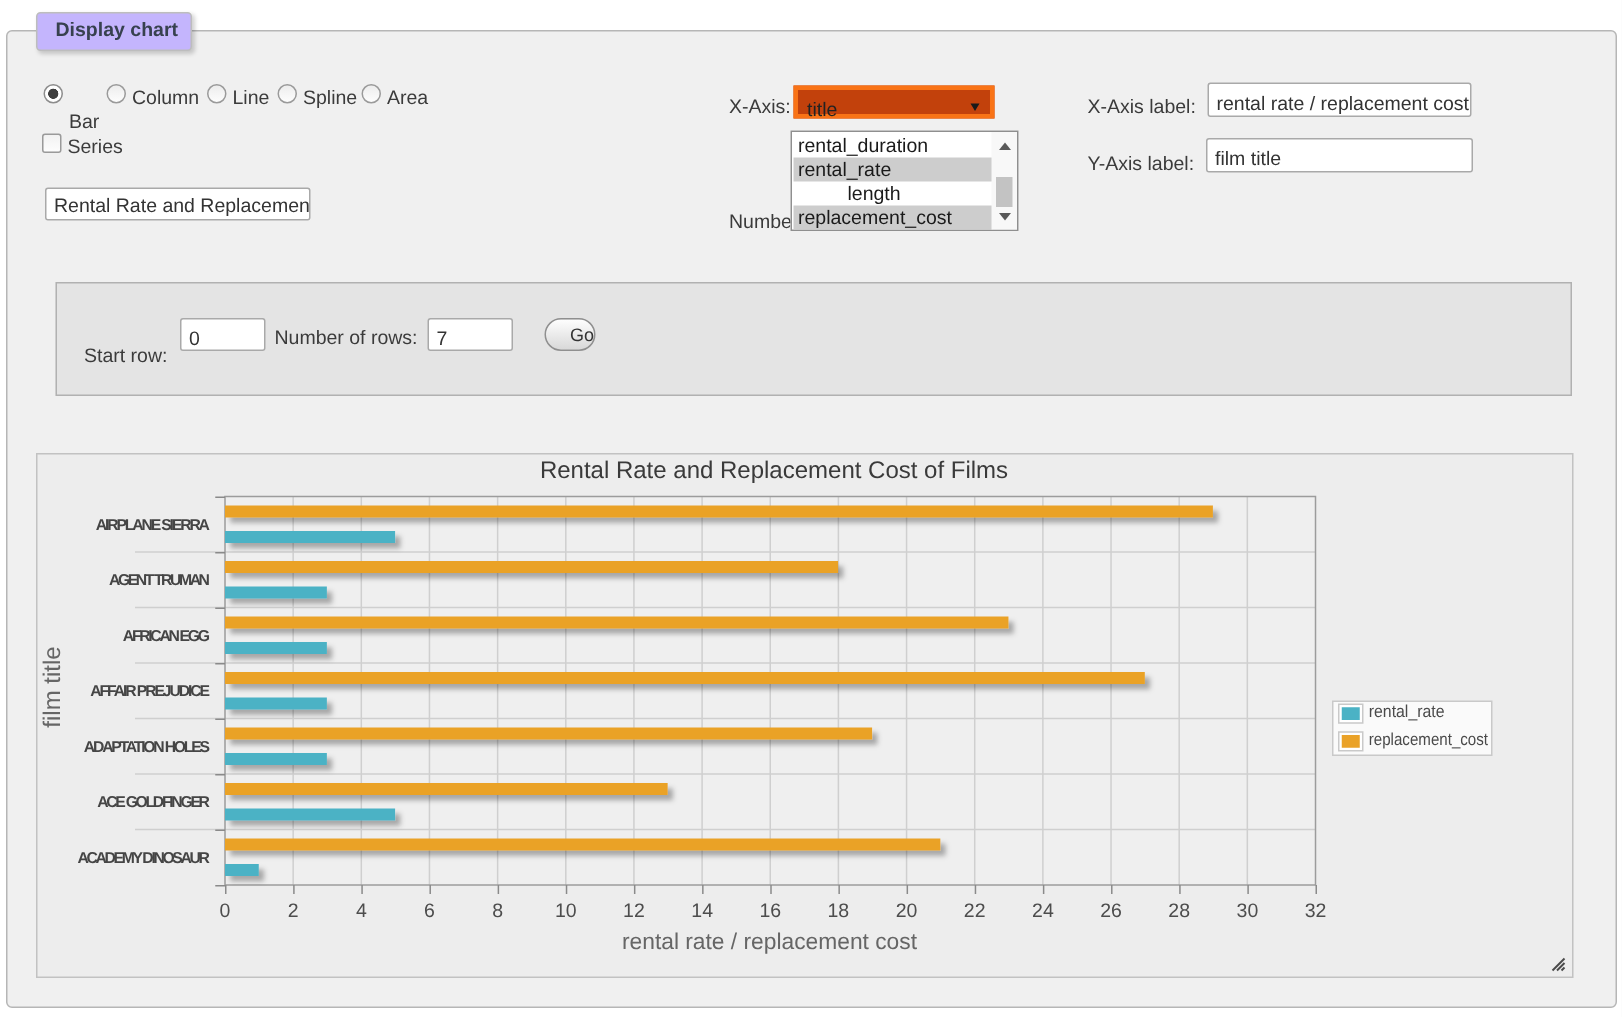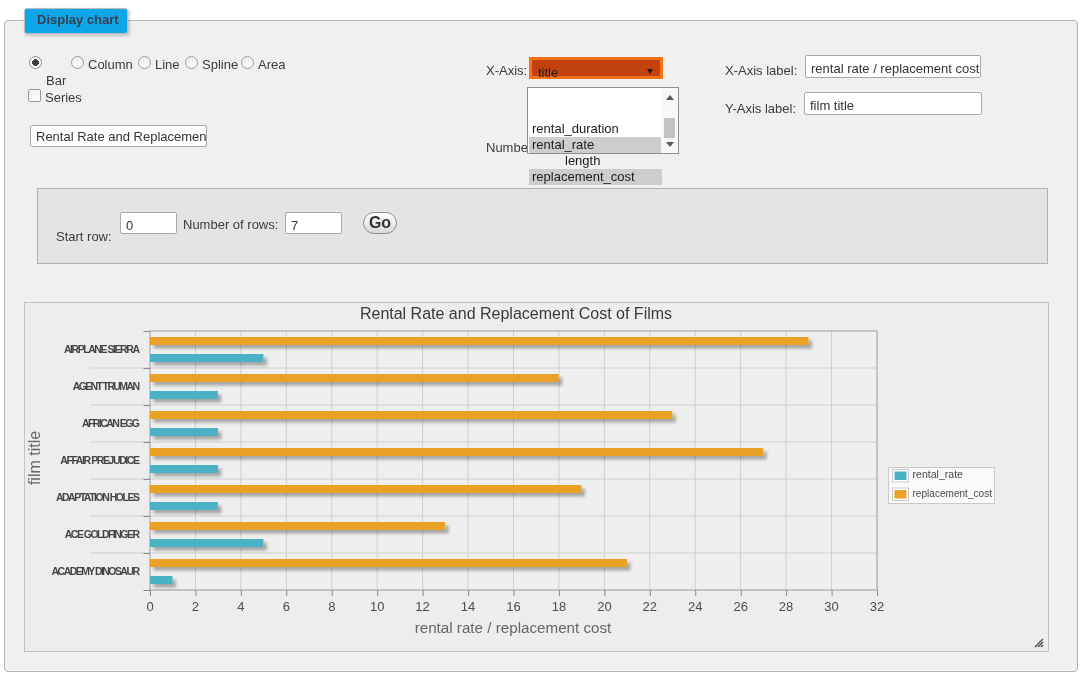--- a/index.html
+++ b/index.html
@@ -1,35 +1,35 @@
 <!DOCTYPE html>
 <html><head>
 <meta charset="utf-8">
 <style>
 * { margin:0; padding:0; box-sizing:border-box; }
 html,body { background:#fff; width:1081px; height:681px; overflow:hidden; }
 body, .lbl { font-family:"Liberation Sans", sans-serif; }
 .abs { position:absolute; }
 .lbl { font-size:13px; color:#3b3b3b; }
 #fieldset { left:4px; top:20px; width:1074px; height:652px; background:#f0f0f0; border:1px solid #b6b6b6; border-radius:4px; }
-#legendbox { left:24px; top:8px; width:104px; height:26px; background:#0ea5e9; border:1px solid #bdbdbd; border-radius:3px; box-shadow:1.5px 1.5px 3px rgba(0,0,0,0.18); }
+#legendbox { left:24px; top:8px; width:104px; height:26px; background:#c4b5fd; border:1px solid #bdbdbd; border-radius:3px; box-shadow:1.5px 1.5px 3px rgba(0,0,0,0.18); }
 #legendbox span { position:absolute; left:12px; top:3px; font-size:13px; font-weight:bold; color:#37414f; white-space:nowrap; }
 .radio { width:13px; height:13px; border-radius:50%; border:1px solid #9a9a9a; background:linear-gradient(#ededed,#fdfdfd); }
 .radio.on { background:radial-gradient(circle, #3e3e3e 0 3.2px, #fff 3.6px); border-color:#8d8d8d; }
 .checkbox { width:13px; height:13px; border:1px solid #9a9a9a; background:linear-gradient(#f2f2f2,#fdfdfd); border-radius:2px; }
 .inputbox { background:#fff; border:1px solid #a9a9a9; border-radius:2px; overflow:hidden; white-space:nowrap; }
 .inputbox .t { position:absolute; left:5px; top:3px; font-size:13px; color:#333; }
 #grayBox { left:37px; top:188px; width:1011px; height:76px; background:#e4e4e4; border:1px solid #b1b1b1; }
-#goBtn { left:363px; top:212px; width:34px; height:22px; border:1px solid #8f8f8f; border-radius:11px; background:linear-gradient(#fefefe,#d8d8d8); text-align:center; font-size:16px; font-weight:bold; color:#333; line-height:20px; }
+#goBtn { left:363px; top:212px; width:34px; height:22px; border:1px solid #8f8f8f; border-radius:11px; background:linear-gradient(#fefefe,#d8d8d8); text-align:right; font-size:12px; font-weight:normal; color:#333; line-height:20px; }
 #chartBox { left:24px; top:302px; width:1025px; height:350px; background:#ededed; border:1px solid #c2c2c2; }
 #selTitle { left:529px; top:57px; width:134px; height:22px; background:#c2410c; border:3px solid #f97316; }
 #selTitle .t { position:absolute; left:6px; top:5px; font-size:13px; color:#222; }
 #selTitle .arr { position:absolute; right:7px; top:9px; width:0; height:0; border-left:3.5px solid transparent; border-right:3.5px solid transparent; border-top:5px solid #1a1a1a; }
 #listbox { left:527px; top:87px; width:152px; height:67px; background:#fff; border:1px solid #8f8f8f; }
-#listbox .item { position:absolute; left:1px; width:133px; height:16px; font-size:13px; color:#1a1a1a; padding-left:3px; line-height:16px; white-space:nowrap; overflow:hidden;margin-top:32px; }
+#listbox .item { position:absolute; left:1px; width:133px; height:16px; font-size:13px; color:#1a1a1a; padding-left:3px; line-height:16px; white-space:nowrap; overflow:hidden; }
 #listbox .sel { background:#cdcdcd; }
 #listbox .sbar { position:absolute; right:0; top:0; width:17px; height:65px; background:#f8f8f8; }
 #listbox .thumb { position:absolute; right:3px; top:30px; width:11px; height:20px; background:#c3c3c3; }
 #listbox .up { position:absolute; right:4px; top:7px; width:0; height:0; border-left:4px solid transparent; border-right:4px solid transparent; border-bottom:5.5px solid #595959; }
 #listbox .dn { position:absolute; right:4px; bottom:6px; width:0; height:0; border-left:4px solid transparent; border-right:4px solid transparent; border-top:5.5px solid #595959; }
 </style>
 </head>
 <body>
 <div class="abs" id="fieldset"></div>
 <div class="abs" id="legendbox">

